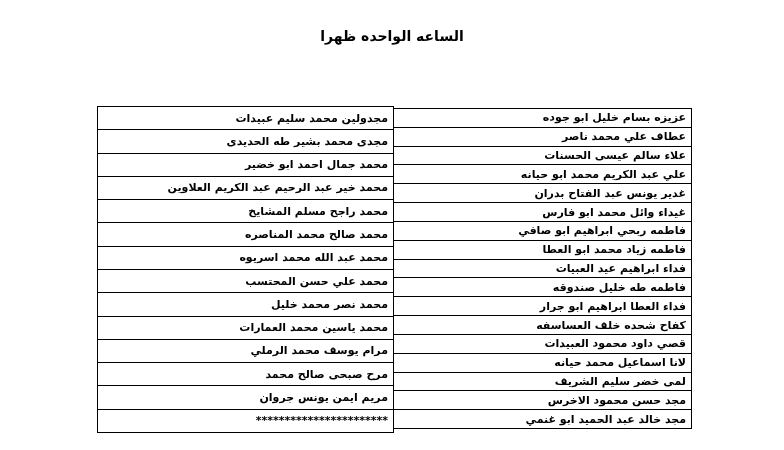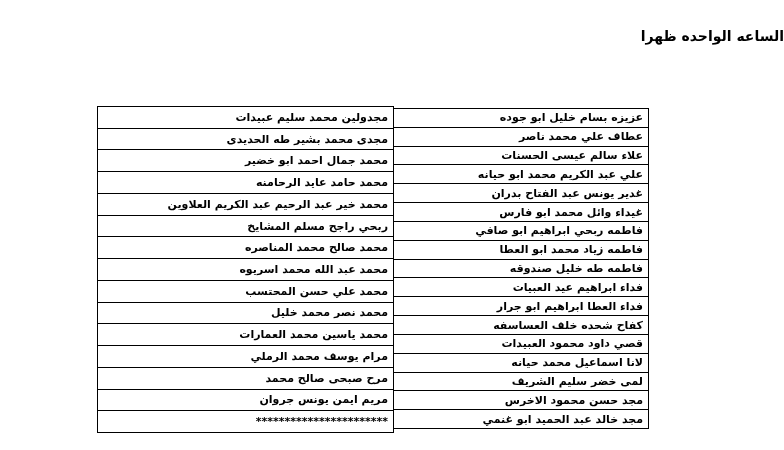--- a/index.html
+++ b/index.html
@@ -13,21 +13,21 @@
     font-family: "DejaVu Sans", sans-serif;
     position: relative;
     overflow: hidden;
     color: #000;
   }
   .doc-title {
     position: absolute;
     top: 28px;
     left: 0;
     width: 784px;
-    text-align: right;
+    text-align: center;
     font-weight: bold;
     font-size: 14px;
     direction: rtl;
     color: #000;
   }
   .name-table {
     position: absolute;
     box-sizing: border-box;
     border: 1px solid #000;
     display: flex;
@@ -36,21 +36,21 @@
   }
   .name-table.left-col {
     left: 97px;
     top: 106px;
     width: 297px;
     height: 327px;
   }
   .name-table.right-col {
     left: 393px;
     top: 108px;
-    width: 256px;
+    width: 299px;
     height: 321px;
   }
   .cell {
     flex: 1 1 auto;
     box-sizing: border-box;
     border-bottom: 1px solid #000;
     direction: rtl;
     text-align: right;
     padding: 0 5px;
     font-size: 11px;
@@ -73,38 +73,37 @@
 
 <div class="name-table right-col">
   <div class="cell">عزيزه بسام خليل ابو جوده</div>
   <div class="cell">عطاف علي محمد ناصر</div>
   <div class="cell">علاء سالم عيسى الحسنات</div>
   <div class="cell">علي عبد الكريم محمد ابو حيانه</div>
   <div class="cell">غدير يونس عبد الفتاح بدران</div>
   <div class="cell">غيداء وائل محمد ابو فارس</div>
   <div class="cell">فاطمه ربحي ابراهيم ابو صافي</div>
   <div class="cell">فاطمه زياد محمد ابو العطا</div>
+  <div class="cell">فداء ابراهيم عيد العبيات</div>
   <div class="cell">فاطمه طه خليل صندوقه</div>
-  <div class="cell">فداء ابراهيم عيد العبيات</div>
   <div class="cell">فداء العطا ابراهيم ابو جرار</div>
   <div class="cell">كفاح شحده خلف العساسفه</div>
   <div class="cell">قصي داود محمود العبيدات</div>
   <div class="cell">لانا اسماعيل محمد حيانه</div>
   <div class="cell">لمى خضر سليم الشريف</div>
   <div class="cell">مجد حسن محمود الاخرس</div>
   <div class="cell">مجد خالد عبد الحميد ابو غنمي</div>
 </div>
 
 <div class="name-table left-col">
   <div class="cell">مجدولين محمد سليم عبيدات</div>
   <div class="cell">مجدى محمد بشير طه الحديدى</div>
   <div class="cell">محمد جمال احمد ابو خضير</div>
-  <div class="cell">محمد حامد عايد الرحامنه</div>
   <div class="cell">محمد خير عبد الرحيم عبد الكريم العلاوين</div>
-  <div class="cell">ربحي راجح مسلم المشايخ</div>
+  <div class="cell">محمد راجح مسلم المشايخ</div>
   <div class="cell">محمد صالح محمد المناصره</div>
   <div class="cell">محمد عبد الله محمد اسريوه</div>
   <div class="cell">محمد علي حسن المحتسب</div>
   <div class="cell">محمد نصر محمد خليل</div>
   <div class="cell">محمد ياسين محمد العمارات</div>
   <div class="cell">مرام يوسف محمد الرملي</div>
   <div class="cell">مرح صبحى صالح محمد</div>
   <div class="cell">مريم ايمن يونس جروان</div>
   <div class="cell">***********************</div>
 </div>

